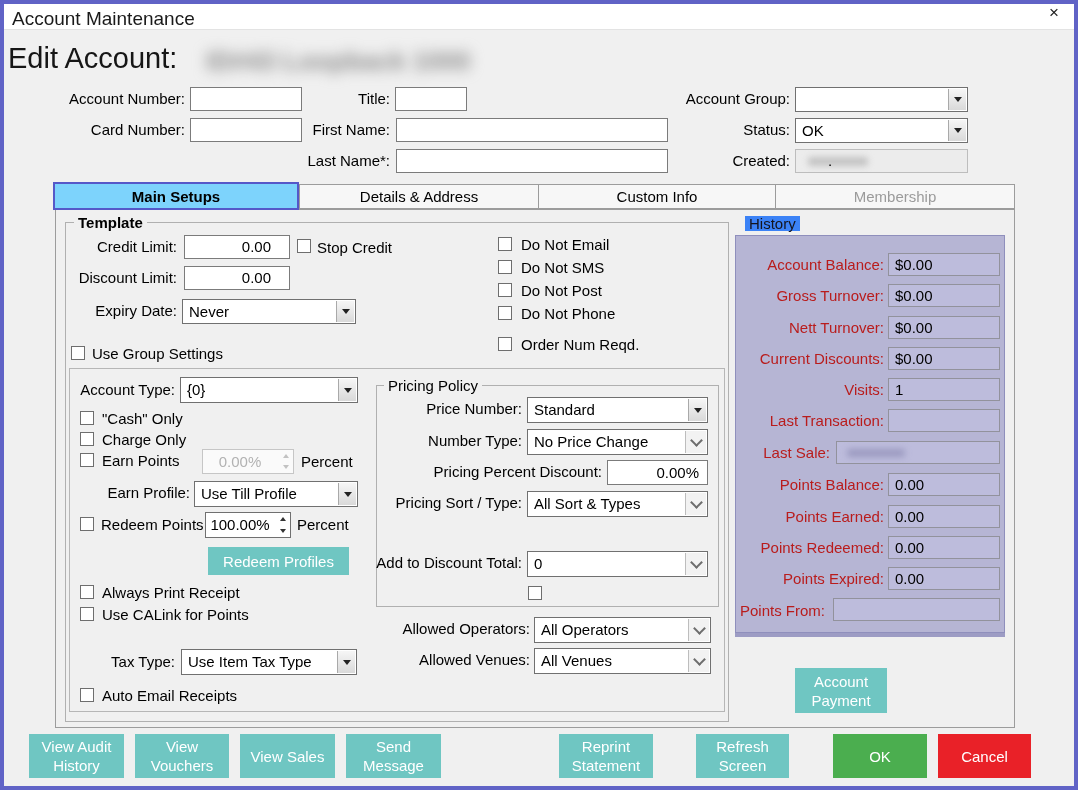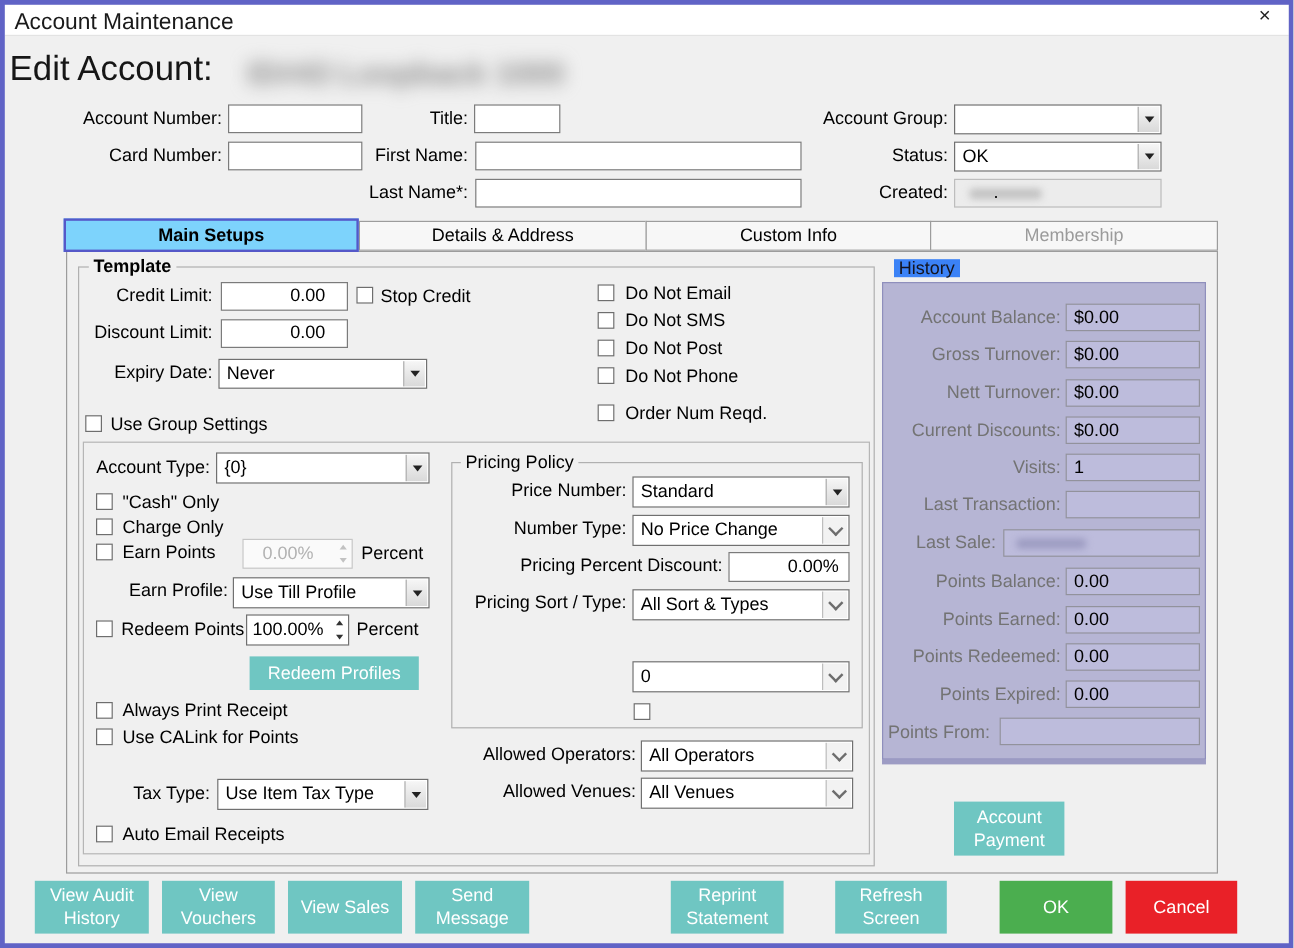--- a/index.html
+++ b/index.html
@@ -34,21 +34,21 @@
   .spin{position:absolute;box-sizing:border-box;border:1px solid #707070;background:#fff;font-size:15px;color:#000;}
   .spin .sv{position:absolute;left:0;right:16px;top:0;line-height:23px;text-align:center;}
   .spin .arrows{position:absolute;right:0;top:0;bottom:0;width:15px;display:flex;flex-direction:column;}
   .spin .arrows div{flex:1;display:flex;align-items:center;justify-content:center;}
   .up{width:0;height:0;border-left:3px solid transparent;border-right:3px solid transparent;border-bottom:4px solid #333;}
   .dn{width:0;height:0;border-left:3px solid transparent;border-right:3px solid transparent;border-top:4px solid #333;}
   .spin.dis{border-color:#c6c6c6;background:#fafafa;color:#b2b2b2;}
   .spin.dis .up{border-bottom-color:#c2c2c2;}
   .spin.dis .dn{border-top-color:#c2c2c2;}
   .hist{position:absolute;left:735px;top:235px;width:270px;height:398px;background:#b6b5d4;border:1px solid #8f8fbc;box-sizing:border-box;box-shadow:0 4px 0 #9d9cc4;}
-  .hlbl{position:absolute;font-size:15px;line-height:23px;color:#737373;text-align:right;white-space:nowrap;}
+  .hlbl{position:absolute;font-size:15px;line-height:23px;color:#b91c1c;text-align:right;white-space:nowrap;}
   .htb{position:absolute;box-sizing:border-box;background:#bdbcdc;border:1px solid #92929c;font-size:15px;line-height:21px;padding:0 6px;color:#000;overflow:hidden;}
   .blob{position:absolute;background:#9b9ac0;filter:blur(3px);border-radius:3px;}
 </style>
 </head>
 <body>
 
 <div class="window">
 
   <div class="titlebar">
     <div class="titletext">Account Maintenance</div>
@@ -222,20 +222,21 @@
   <div class="tb" style="left:607px;top:460px;width:101px;height:25px;text-align:right;padding-right:8px;line-height:23px;">0.00%</div>
 
   <div class="lbl" style="left:372px;top:491px;width:150px;">Pricing Sort / Type:</div>
   <div class="cbo fcbo" style="left:527px;top:491px;width:181px;height:26px;">
     <span class="v" style="line-height:24px;">All Sort &amp; Types</span>
     <span class="b">
         <span class="chev"></span>
       </span>
   </div>
 
+  <div class="lbl" style="left:357px;top:551px;width:165px;">Add to Discount Total:</div>
   <div class="cbo fcbo" style="left:527px;top:551px;width:181px;height:26px;">
     <span class="v" style="line-height:24px;">0</span>
     <span class="b">
         <span class="chev"></span>
       </span>
   </div>
   <div class="cb" style="left:528px;top:586px;"></div>
 
   <div class="lbl" style="left:380px;top:617px;width:150px;">Allowed Operators:</div>
   <div class="cbo fcbo" style="left:534px;top:617px;width:177px;height:26px;">

